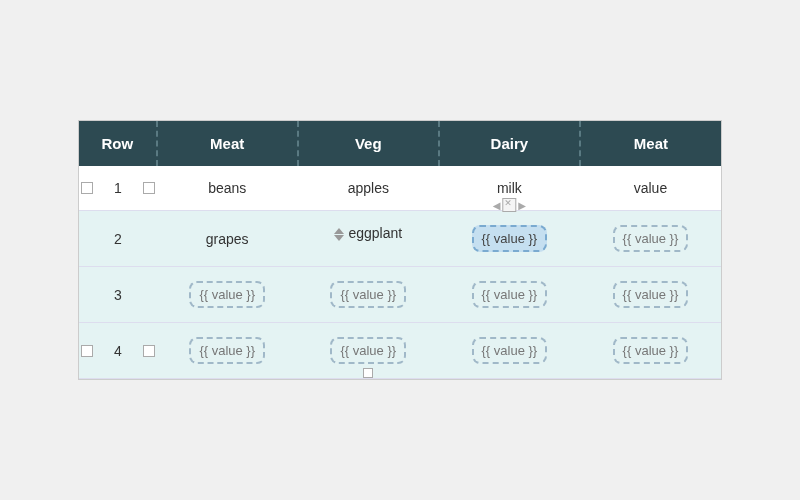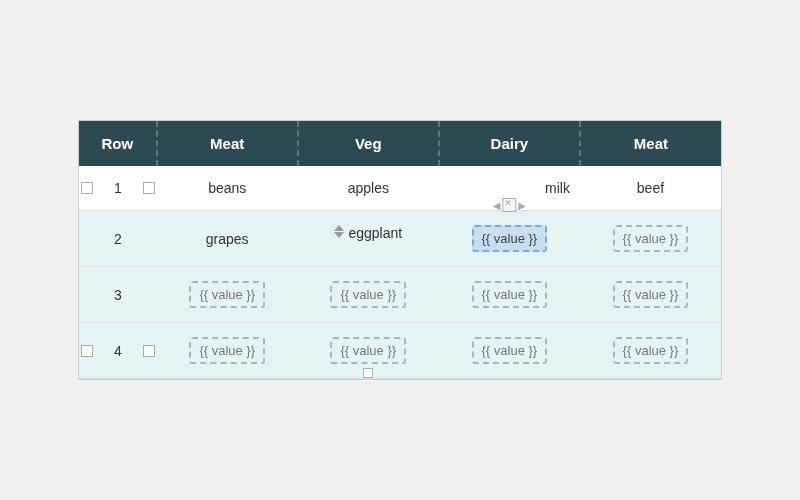--- a/index.html
+++ b/index.html
@@ -49,21 +49,21 @@
     tbody td {
       text-align: center;
       padding: 14px 10px;
       font-size: 14px;
       color: #333;
       vertical-align: middle;
       position: relative;
     }
     .template-value {
       border: 2px dashed #a0b8c8;
-      border-radius: 3px;
+      border-radius: 8px;
       color: #777;
       padding: 4px 8px;
       font-size: 13px;
       display: inline-block;
       background: transparent;
     }
     .template-value.highlighted {
       background: #c5dff0;
       border-color: #7aaad0;
       color: #444;
@@ -138,43 +138,43 @@
       <tr style="background:#fff;">
         <td class="row-corner-left row-corner-right">
           <span>1</span>
         </td>
         <td>
           <span>beans</span>
         </td>
         <td>
           <span>apples</span>
         </td>
-        <td style="position:relative;text-align:right;">
+        <td style="position:relative;">
           <span>milk</span>
           <div style="position:absolute; bottom:-2px; left:50%; transform:translateX(-50%); display:inline-flex; align-items:center; gap:2px;">
             <span style="font-size:10px; color:#aaa;">◀</span>
             <span style="display:inline-block; width:14px; height:14px; border:1.5px solid #aaa; background:#f5f5f5; position:relative;">
               <span style="position:absolute; top:-1px; left:1px; font-size:9px; color:#aaa;">✕</span>
             </span>
             <span style="font-size:10px; color:#aaa;">▶</span>
           </div>
         </td>
         <td>
-          <span>beef</span>
+          <span>value</span>
         </td>
       </tr>
 
       <tr style="background:#e4f3f3;">
         <td>
           <span>2</span>
         </td>
         <td>
           <span>grapes</span>
         </td>
-        <td style="display:flex; align-items:flex-start; justify-content:center; ">
+        <td style="display:flex; align-items:flex-end; justify-content:center; ">
           <div class="resize-icon">
             <span class="arrow-up"></span>
             <span class="arrow-dn"></span>
           </div>
           <span>eggplant</span>
         </td>
         <td>
           <span class="template-value highlighted">{{ value }}</span>
         </td>
         <td>

